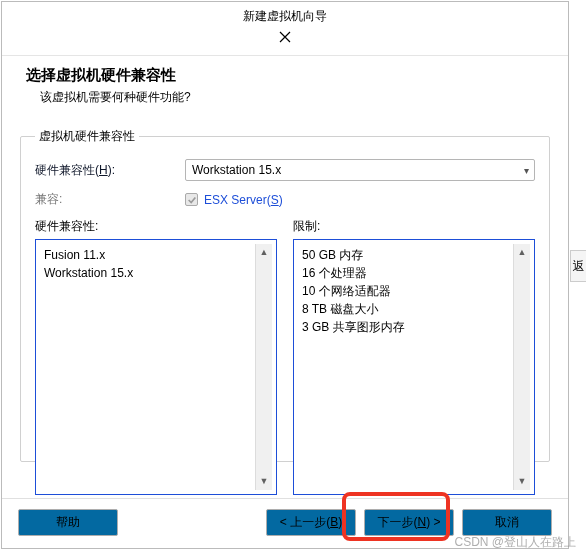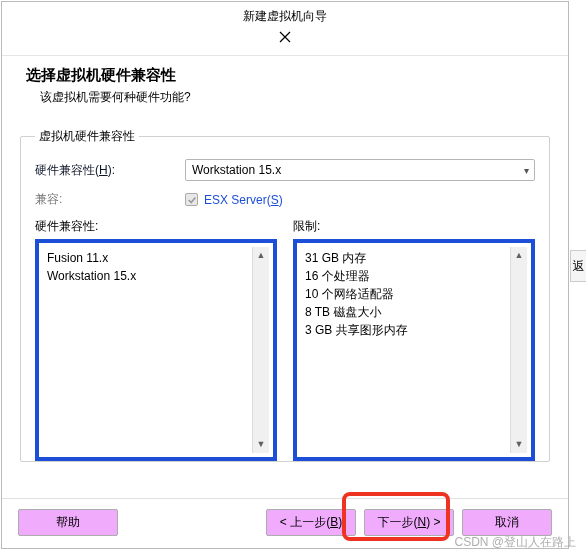--- a/index.html
+++ b/index.html
@@ -84,22 +84,22 @@
       background: #e8e8e8;
       display: inline-flex; align-items: center; justify-content: center;
       border-radius: 2px;
     }
     .checkbox svg { width: 10px; height: 10px; }
     .checkbox-label { color: #1d4ed8; }
     .lists-row { display: flex; gap: 16px; margin-top: 8px; }
     .list-col { flex: 1; display: flex; flex-direction: column; }
     .list-label { margin-bottom: 4px; }
     .listbox {
-      border: 4px solid #1d4ed8;
-      height: 222px;
+      border: 1px solid #1d4ed8;
+      height: 256px;
       padding: 4px 4px;
       font-size: 12px;
       background: #fff;
       position: relative;
       line-height: 1.5;
       display: flex;
     }
     .listbox-content { flex: 1; padding: 2px 4px; }
     .listbox-scroll {
       width: 17px;
@@ -117,21 +117,21 @@
     .scroll-arrow.down { bottom: 0; }
     .footer {
       border-top: 1px solid #e0e0e0;
       padding: 10px 16px 12px 16px;
       display: flex;
       align-items: center;
       gap: 8px;
     }
     .btn {
       border: 1px solid #adadad;
-      background: #f0abfc;
+      background: #0369a1;
       padding: 4px 1px;
       font-size: 12px;
       border-radius: 2px;
       cursor: pointer;
       min-width: 90px;
       text-align: center;
     }
     .btn-help { width: 100px; }
     .right-annot {
       position: absolute;
@@ -219,21 +219,21 @@
             <div class="listbox-scroll">
               <div class="scroll-arrow up">▲</div>
               <div class="scroll-arrow down">▼</div>
             </div>
           </div>
         </div>
         <div class="list-col">
           <div class="list-label">限制:</div>
           <div class="listbox">
             <div class="listbox-content">
-              <div>31 GB 内存</div>
+              <div>50 GB 内存</div>
               <div>16 个处理器</div>
               <div>10 个网络适配器</div>
               <div>8 TB 磁盘大小</div>
               <div>3 GB 共享图形内存</div>
             </div>
             <div class="listbox-scroll">
               <div class="scroll-arrow up">▲</div>
               <div class="scroll-arrow down">▼</div>
             </div>
           </div>

